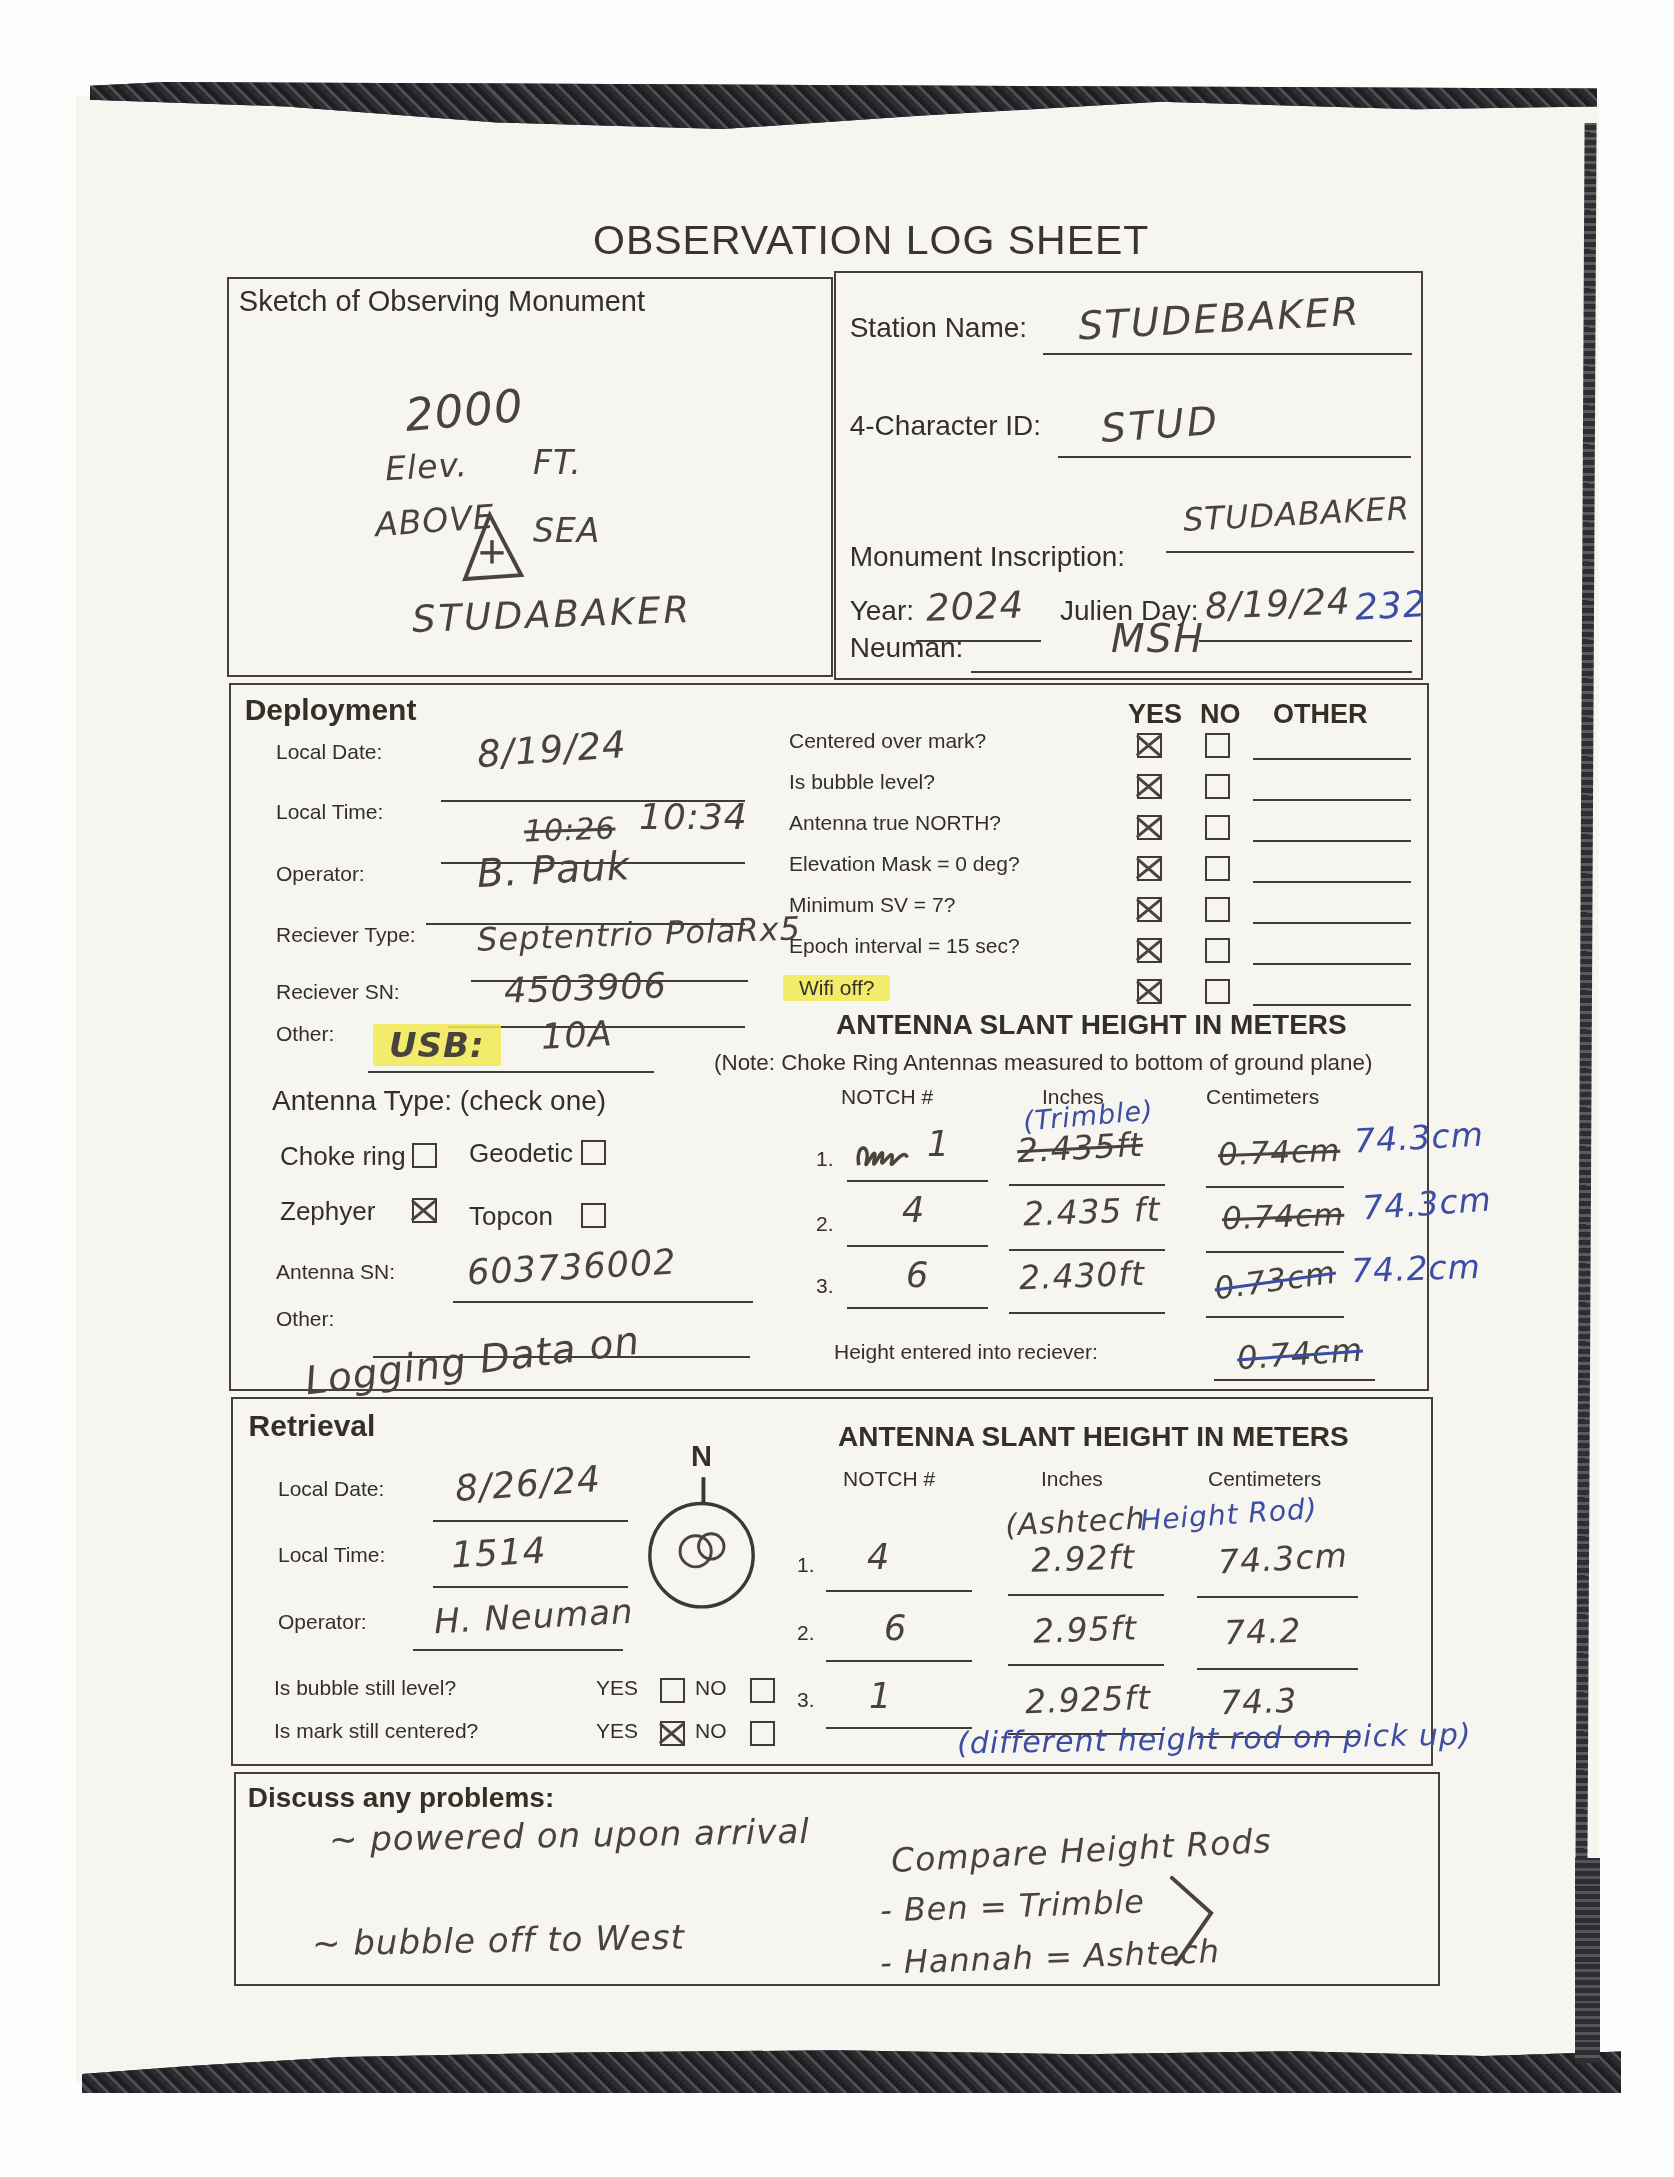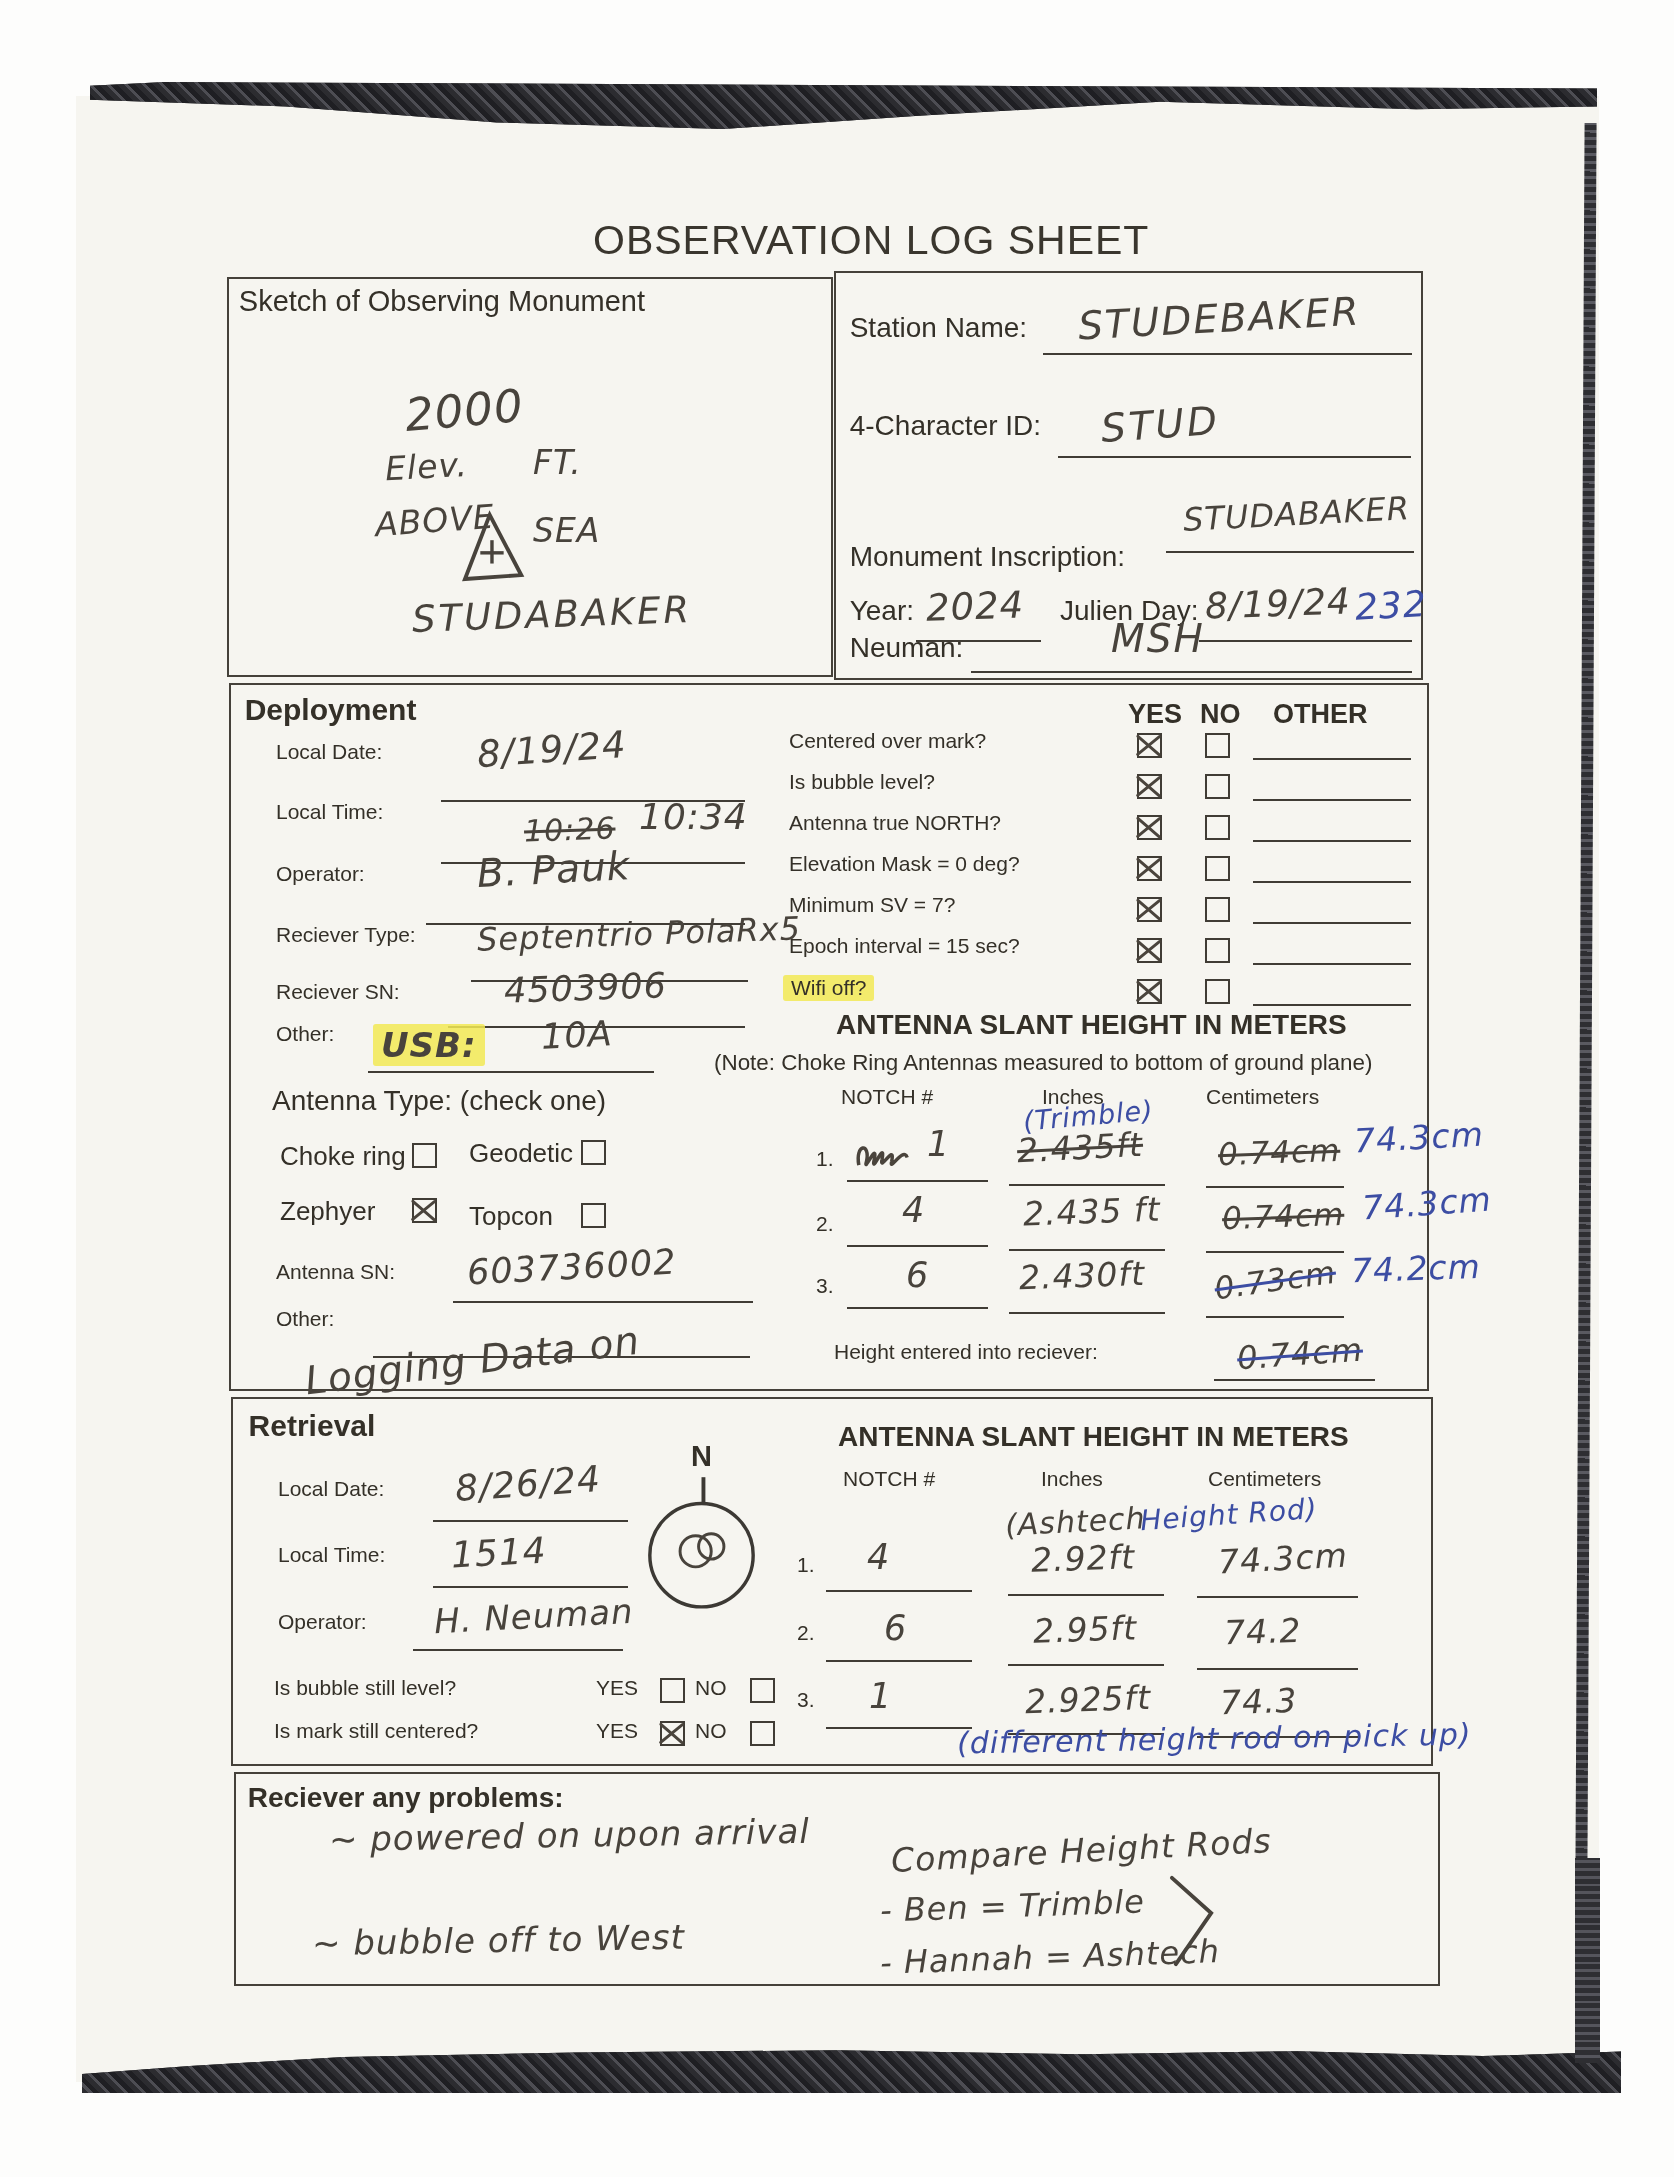--- a/index.html
+++ b/index.html
@@ -21,21 +21,21 @@
   .box{position:absolute;border:2.9px solid #45413a;}
   .lbl{position:absolute;white-space:nowrap;color:#343028;font-size:21px;}
   .b{font-weight:bold;}
   .title{position:absolute;font-size:41px;letter-spacing:1px;color:#3a362e;font-weight:500;}
   .uline{position:absolute;height:0;border-bottom:2.9px solid #403c35;}
   .hw{position:absolute;font-family:"DejaVu Sans",sans-serif;font-style:italic;
       color:#48433c;white-space:nowrap;letter-spacing:1px;}
   .hwb{color:#3c4da3;}
   .strike{text-decoration:line-through;text-decoration-thickness:2.9px;}
   .strike-blue{text-decoration:line-through;text-decoration-thickness:2.9px;text-decoration-color:#3c4da3;}
-  .hl{background:rgba(242,233,85,0.85);padding:1px 8px;border-radius:2.9px;}
+  .hl{background:rgba(242,233,85,0.85);padding:1px 16px;border-radius:2.9px;}
   .cb{position:absolute;width:25px;height:25px;border:2.9px solid #403c35;box-sizing:border-box;}
   .cb.checked::before,.cb.checked::after{content:"";position:absolute;width:31px;height:2.9px;
       background:#4a443c;left:-5.9px;top:8.8px;border-radius:2px;}
   .cb.checked::before{transform:rotate(41deg);}
   .cb.checked::after{transform:rotate(-39deg);}
   svg{position:absolute;overflow:visible;}
 </style>
 </head>
 <body>
 
@@ -280,21 +280,21 @@
     <div class="uline" style="left:593px;top:328px;width:146px;"></div>
     <span class="hw" style="left:792px;top:281px;font-size:33px;transform:rotate(-2deg);">2.925ft</span>
     <div class="uline" style="left:775px;top:334px;width:156px;"></div>
     <span class="hw" style="left:987px;top:283px;font-size:33px;transform:rotate(-2deg);">74.3</span>
     <div class="uline" style="left:964px;top:337px;width:161px;"></div>
 
     <span class="hw hwb" style="left:724px;top:322px;font-size:30px;transform:rotate(-1deg);">(different height rod on pick up)</span>
   </div>
 
   <div class="box" style="left:234px;top:1772px;width:1202px;height:210px;">
-    <span class="lbl b" style="left:11.7px;top:7.8px;font-size:28px;">Reciever any problems:</span>
+    <span class="lbl b" style="left:11.7px;top:7.8px;font-size:28px;">Discuss any problems:</span>
     <span class="hw" style="left:93px;top:41px;font-size:34px;transform:rotate(-1deg);">~ powered on upon arrival</span>
     <span class="hw" style="left:76px;top:146px;font-size:34px;transform:rotate(-1deg);">~ bubble off to West</span>
     <span class="hw" style="left:655px;top:57px;font-size:33px;transform:rotate(-3deg);">Compare Height Rods</span>
     <span class="hw" style="left:644px;top:113px;font-size:32px;transform:rotate(-2deg);">- Ben = Trimble</span>
     <span class="hw" style="left:644px;top:164px;font-size:32px;transform:rotate(-2deg);">- Hannah = Ashtech</span>
     <svg style="left:928px;top:98px;" width="59" height="98" viewBox="0 0 60 100">
       <polyline points="8,6 48,42 12,94" fill="none" stroke="#48433c" stroke-width="4" stroke-linecap="round"></polyline>
     </svg>
   </div>
 </div>

